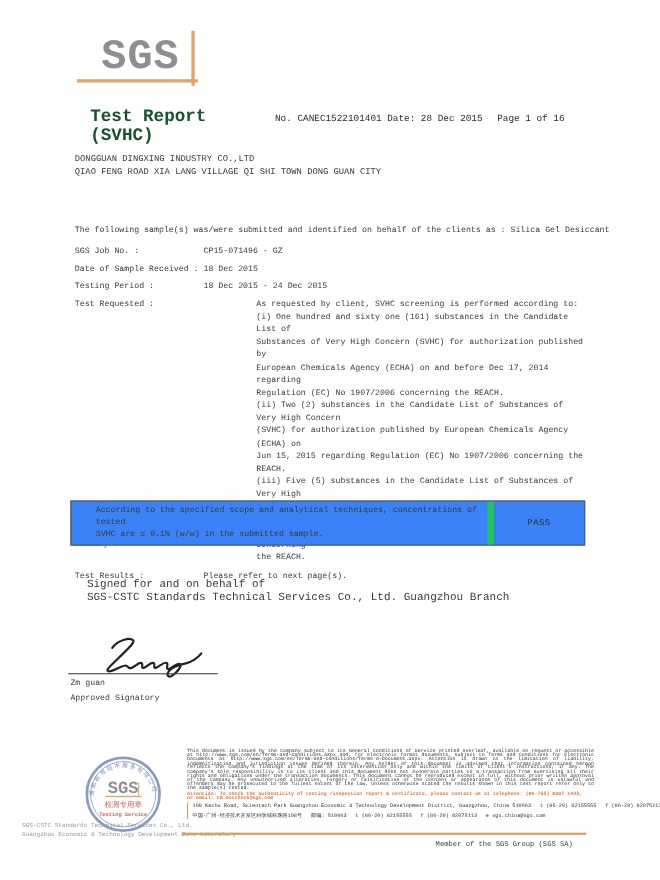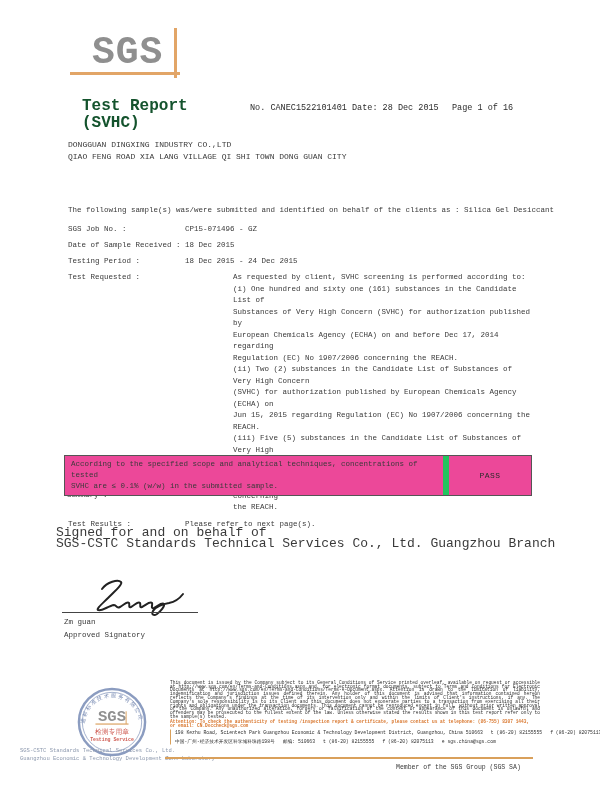--- a/index.html
+++ b/index.html
@@ -30,29 +30,29 @@
   
   .fields { position:absolute; left:68px; top:224px; right:67px; }
   .frow { display:flex; margin-bottom:5px; }
   .flabel { width:117px; flex:none; font-size:7.5px; line-height:11px; color:#3a3a3a; }
   .fvalue { flex:1; font-size:7.5px; line-height:11px; color:#3a3a3a; white-space:pre-line; }
   .fvalue.multi { line-height:11.5px;margin-left:48px; }
 
   
   .summary-label { position:absolute; left:67px; top:445px; font-size:7.5px; color:#3a3a3a;margin-top:46px; }
   .summary-table { position:absolute; left:64px; top:455px; width:468px; min-height:31px;
-                   border:1px solid #555; display:flex; background:#ec4899; }
+                   border:1px solid #555; display:flex; background:#3b82f6;padding-left:16px; }
   .summary-cell { flex:1; padding:3px 6px; font-size:7.5px; line-height:11px; color:#3a3a3a;
                   white-space:pre-line; }
   .summary-result { width:88px; flex:none; border-left:6px solid #22c55e; display:flex;
                     align-items:center; justify-content:center; font-size:8px;
                     letter-spacing:0.5px; color:#2b2b2b; }
 
   
-  .signed { position:absolute; left:56px; top:527px; font-size:13px; line-height:11px; color:#3a3a3a; }
+  .signed { position:absolute; left:79px; top:527px; font-size:10px; line-height:11px; color:#3a3a3a; }
   .sig-script { position:absolute; left:88px; top:576px; }
   .sig-line { position:absolute; left:62px; top:612px; width:136px; border-top:1.5px solid #444; }
   .sig-name { position:absolute; left:64px; top:618px; font-size:7.5px; color:#3a3a3a; }
   .sig-role { position:absolute; left:64px; top:631px; font-size:7.5px; color:#3a3a3a; }
 
   
   .stamp { position:absolute; left:76px; top:686px; }
   .stamp-company { position:absolute; left:20px; top:747px; font-size:5.5px; line-height:8px;
                    color:#8d99ae; white-space:nowrap; }
 

